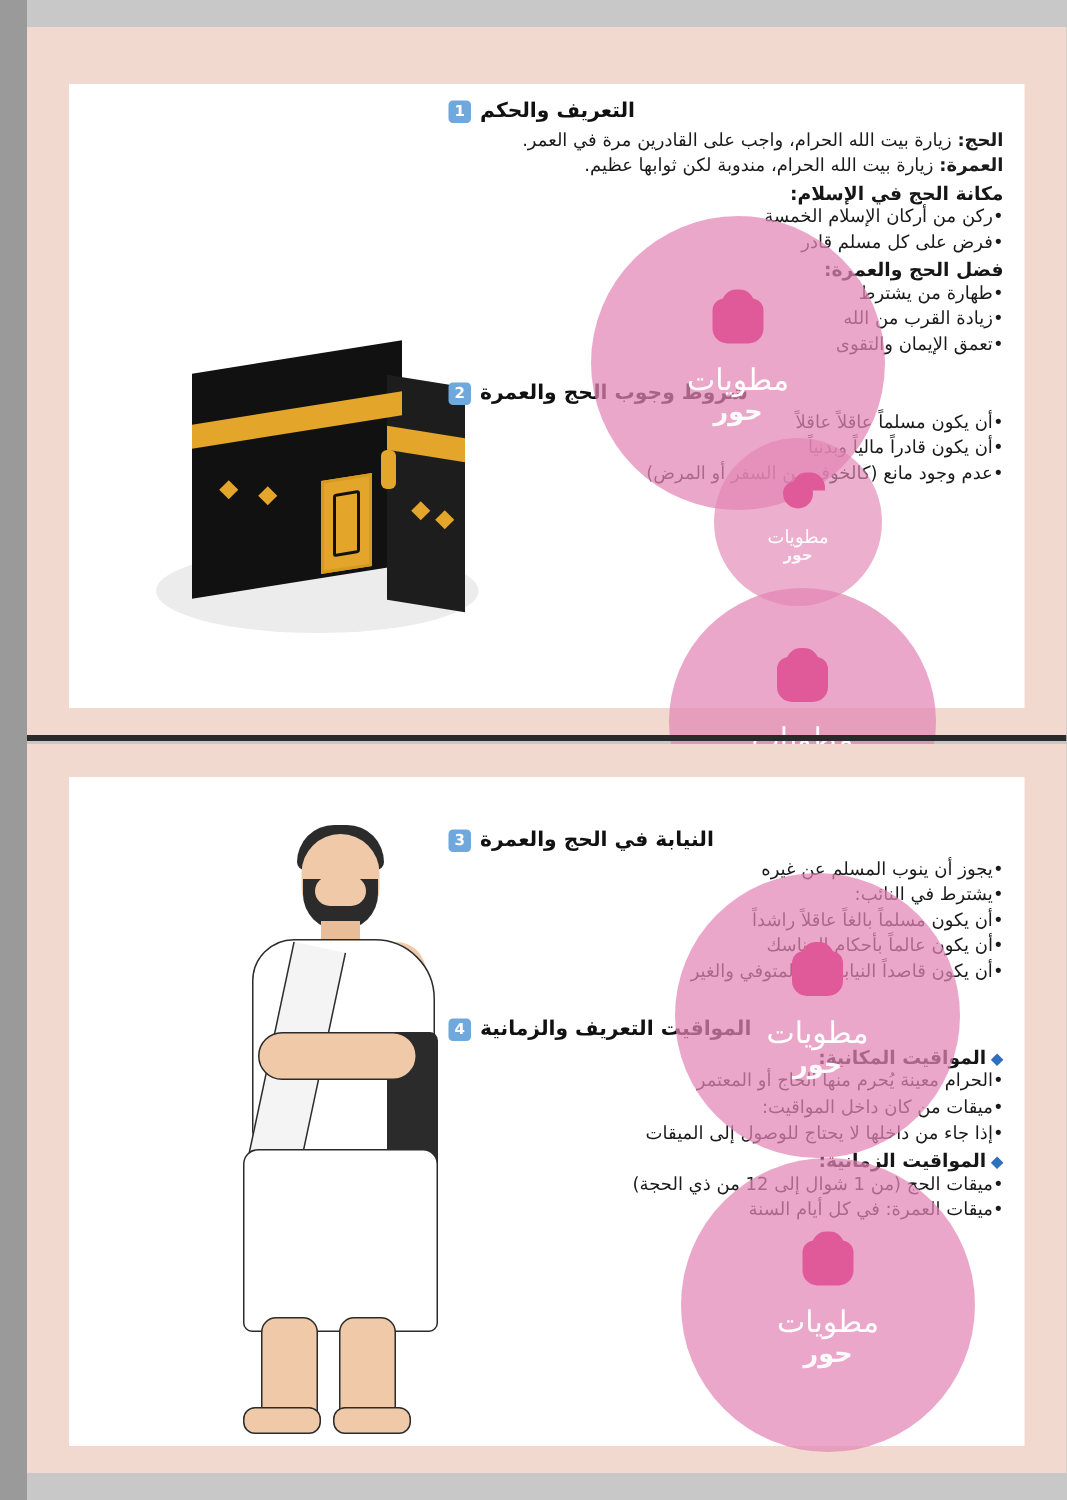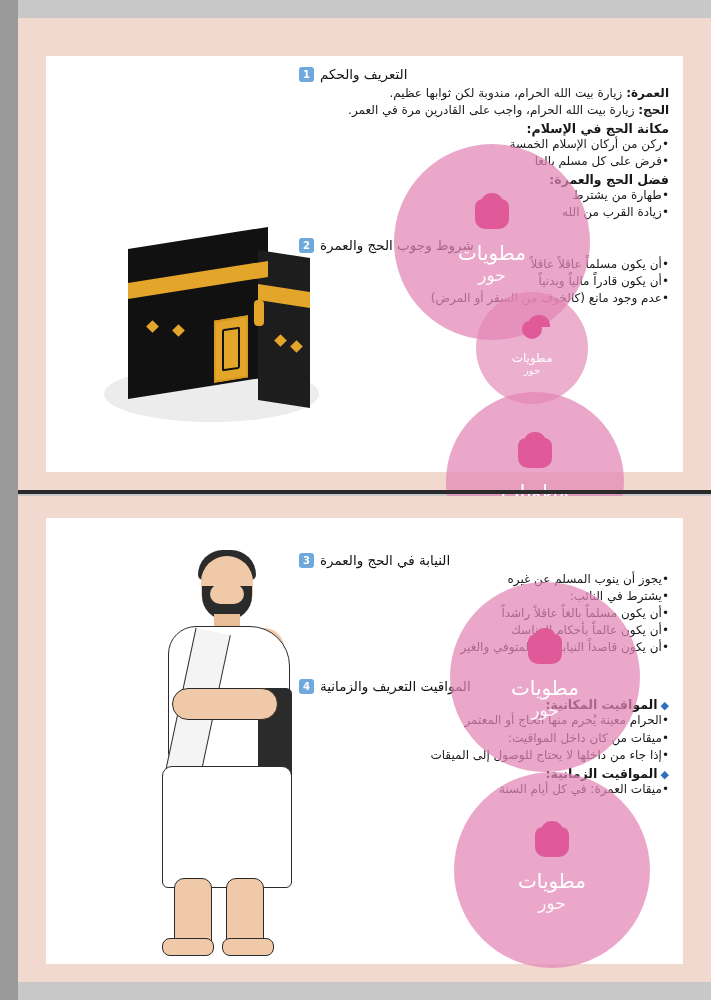--- a/index.html
+++ b/index.html
@@ -74,21 +74,21 @@
     font-size: 10px;
     font-weight: bold;
     border-radius: 3px;
     display: flex;
     align-items: center;
     justify-content: center;
     flex: 0 0 auto;
   }
   .sec-title {
     font-size: 13.5px;
-    font-weight: normal;
+    font-weight: bold;
     color: #111;
     letter-spacing: 0;
     text-align: center;
   }
   .line {
     font-size: 12px;
     line-height: 1.42;
     color: #1a1a1a;
     white-space: nowrap;
   }
@@ -309,21 +309,21 @@
     pointer-events: none;
   }
   .wm .wm-top {
     font-size: 20px;
     font-weight: normal;
     letter-spacing: 1px;
     margin-top: 10px;
   }
   .wm .wm-bot {
     font-size: 17px;
-    font-weight: normal;
+    font-weight: bold;
     opacity: .95;
   }
   .wm .wm-mascot {
     width: 34px; height: 30px;
     background: #e05a9a;
     border-radius: 8px 8px 10px 10px;
     margin-bottom: 2px;
     position: relative;
   }
   .wm .wm-mascot::before {
@@ -376,33 +376,34 @@
       </div>
 
       <div class="txtcol">
 
         <div class="sec">
           <div class="sec-head">
             <span class="num">1</span>
             <span class="sec-title">التعريف والحكم</span>
           </div>
           <div class="line">
+            <b>الحج:</b>
+            <span>زيارة بيت الله الحرام، واجب على القادرين مرة في العمر.</span>
+          </div>
+          <div class="line">
             <b>العمرة:</b>
             <span>زيارة بيت الله الحرام، مندوبة لكن ثوابها عظيم.</span>
           </div>
-          <div class="line">
-            <b>الحج:</b>
-            <span>زيارة بيت الله الحرام، واجب على القادرين مرة في العمر.</span>
-          </div>
           <div class="subhead">مكانة الحج في الإسلام:</div>
           <div class="line">•<span>ركن من أركان الإسلام الخمسة</span></div>
-          <div class="line">•<span>فرض على كل مسلم بالغا</span></div>
+          <div class="line">•<span>فرض على كل مسلم قادر</span></div>
           <div class="subhead">فضل الحج والعمرة:</div>
           <div class="line">•<span>طهارة من يشترط</span></div>
           <div class="line">•<span>زيادة القرب من الله</span></div>
+          <div class="line">•<span>تعمق الإيمان والتقوى</span></div>
         </div>
 
         <div class="sec" style="margin-top:16px;">
           <div class="sec-head">
             <span class="num">2</span>
             <span class="sec-title">شروط وجوب الحج والعمرة</span>
           </div>
           <div class="line">•<span>أن يكون مسلماً عاقلاً عاقلاً</span></div>
           <div class="line">•<span>أن يكون قادراً مالياً وبدنياً</span></div>
           <div class="line">•<span>عدم وجود مانع (كالخوف من السفر أو المرض)</span></div>
@@ -473,20 +474,21 @@
           </div>
           <div class="subhead">
             <span class="dia">◆</span><span>المواقيت المكانية:</span>
           </div>
           <div class="line">•<span>الحرام معينة يُحرم منها الحاج أو المعتمر</span></div>
           <div class="line subhead2">•<span>ميقات من كان داخل المواقيت:</span></div>
           <div class="line">•<span>إذا جاء من داخلها لا يحتاج للوصول إلى الميقات</span></div>
           <div class="subhead">
             <span class="dia">◆</span><span>المواقيت الزمانية:</span>
           </div>
+          <div class="line">•<span>ميقات الحج (من 1 شوال إلى 12 من ذي الحجة)</span></div>
           <div class="line">•<span>ميقات العمرة: في كل أيام السنة</span></div>
         </div>
 
       </div>
 
       <div class="wm wm4">
         <div class="wm-mascot"></div>
         <div class="wm-top">مطويات</div>
         <div class="wm-bot">حور</div>
       </div>

